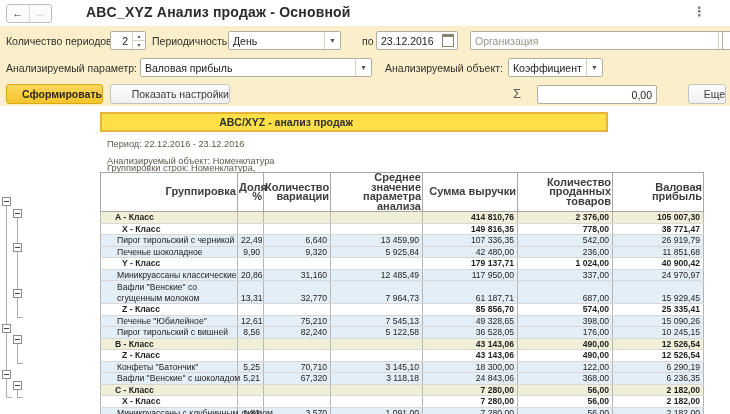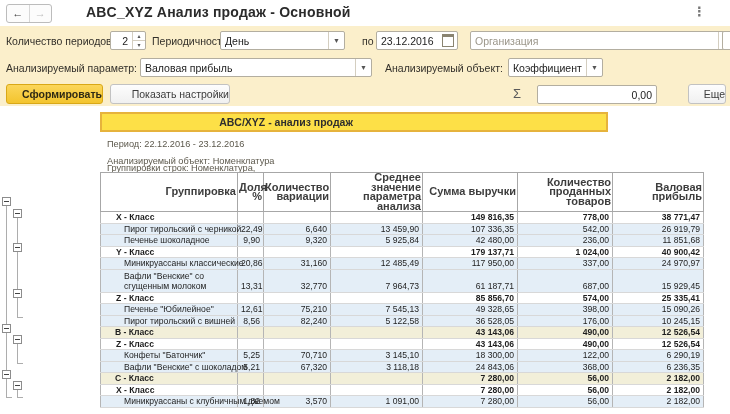--- a/index.html
+++ b/index.html
@@ -53,22 +53,22 @@
            height:22px;background:#fff;border:1px solid #a7a7a7;white-space:pre-line;
            line-height:9.5px;padding:0 1px;}
   #grid td{height:10.5px;line-height:10.5px;padding:0 3px;vertical-align:bottom;color:#1e1e1e;
            border-left:1px solid #b5b5b5;border-right:1px solid #b5b5b5;border-bottom:1px solid #d8d8d8;}
   #grid td.num{text-align:right;white-space:nowrap;}
   #grid td.name{text-align:left;white-space:nowrap;overflow:visible;}
   #grid tr.class{background:var(--class-row,#F2EFD9);font-weight:bold;}
   #grid tr.subclass{background:#fff;font-weight:bold;}
   #grid tr.item{background:var(--item-row,#E4EEF7);}
   #grid tr.class td.name{padding-left:14px;}
-  #grid tr.subclass td.name{padding-left:15px;margin-top:48px;}
-  #grid tr.item td.name{padding-left:23px;}
+  #grid tr.subclass td.name{padding-left:21px;margin-top:48px;}
+  #grid tr.item td.name{padding-left:16px;}
   #grid tr.tall td{height:22px;}
   #grid tr.tall td.name{white-space:normal;}
 
   
   .tree-box{position:absolute;width:9px;height:9px;box-sizing:border-box;border:1px solid #8c8c8c;
             background:#fff;z-index:2;}
   .tree-box::after{content:"";position:absolute;left:1px;top:3px;width:5px;height:1px;background:#444;}
   .tree-line{position:absolute;width:1px;background:#adadad;z-index:1;}
   .tree-tick{position:absolute;height:1px;background:#adadad;z-index:1;}
 </style>
@@ -90,21 +90,21 @@
 
     <div class="plabel" style="left:6px;top:9px">Количество периодов:</div>
     <div class="field" style="left:110px;top:5px;width:36px">
       <div class="val right">2</div>
       <div class="spin">
         <div>▴</div>
         <div>▾</div>
       </div>
     </div>
     <div class="plabel" style="left:152px;top:9px">Периодичность:</div>
-    <div class="field" style="left:220px;top:5px;width:125px">
+    <div class="field" style="left:228px;top:5px;width:113px">
       <div class="val">День</div>
       <div class="arrowseg">▼</div>
     </div>
     <div class="plabel" style="left:362px;top:9px">по</div>
     <div class="field" style="left:376px;top:5px;width:82px">
       <div class="val">23.12.2016</div>
       <div class="calicon"></div>
     </div>
     <div class="field" style="left:470px;top:5px;width:265px">
       <div class="val placeholder">Организация</div>
@@ -159,20 +159,29 @@
 вариации</th>
             <th>Среднее значение
 параметра анализа</th>
             <th>Сумма выручки</th>
             <th>Количество
 проданных товаров</th>
             <th>Валовая прибыль</th>
           </tr>
         </thead>
       <tbody>
+          <tr class="class">
+            <td class="name">А - Класс</td>
+            <td class="num"></td>
+            <td class="num"></td>
+            <td class="num"></td>
+            <td class="num">414 810,76</td>
+            <td class="num">2 376,00</td>
+            <td class="num">105 007,30</td>
+          </tr>
           <tr class="subclass">
             <td class="name">Х - Класс</td>
             <td class="num"></td>
             <td class="num"></td>
             <td class="num"></td>
             <td class="num">149 816,35</td>
             <td class="num">778,00</td>
             <td class="num">38 771,47</td>
           </tr>
           <tr class="item">

